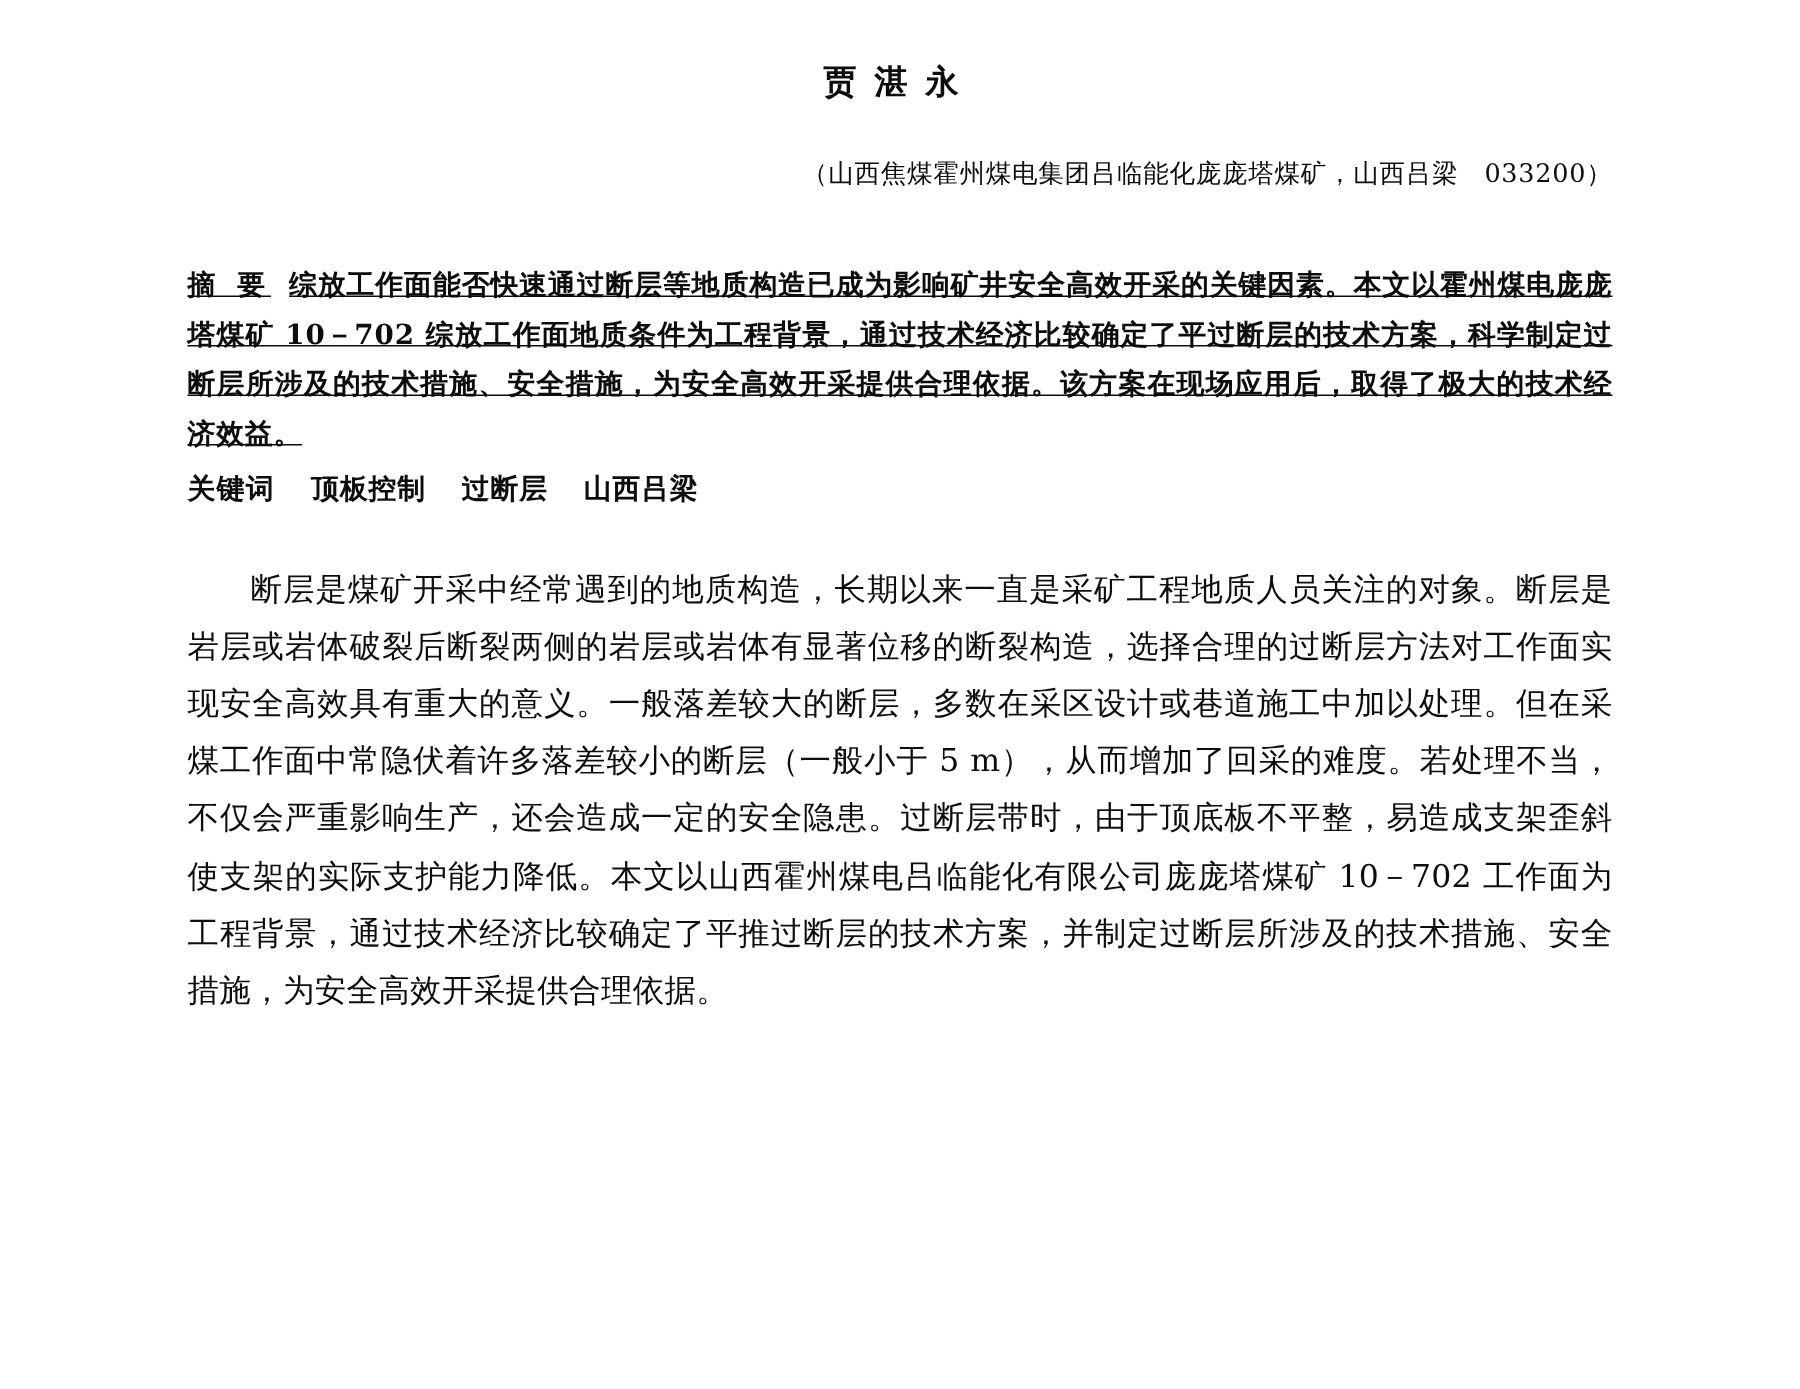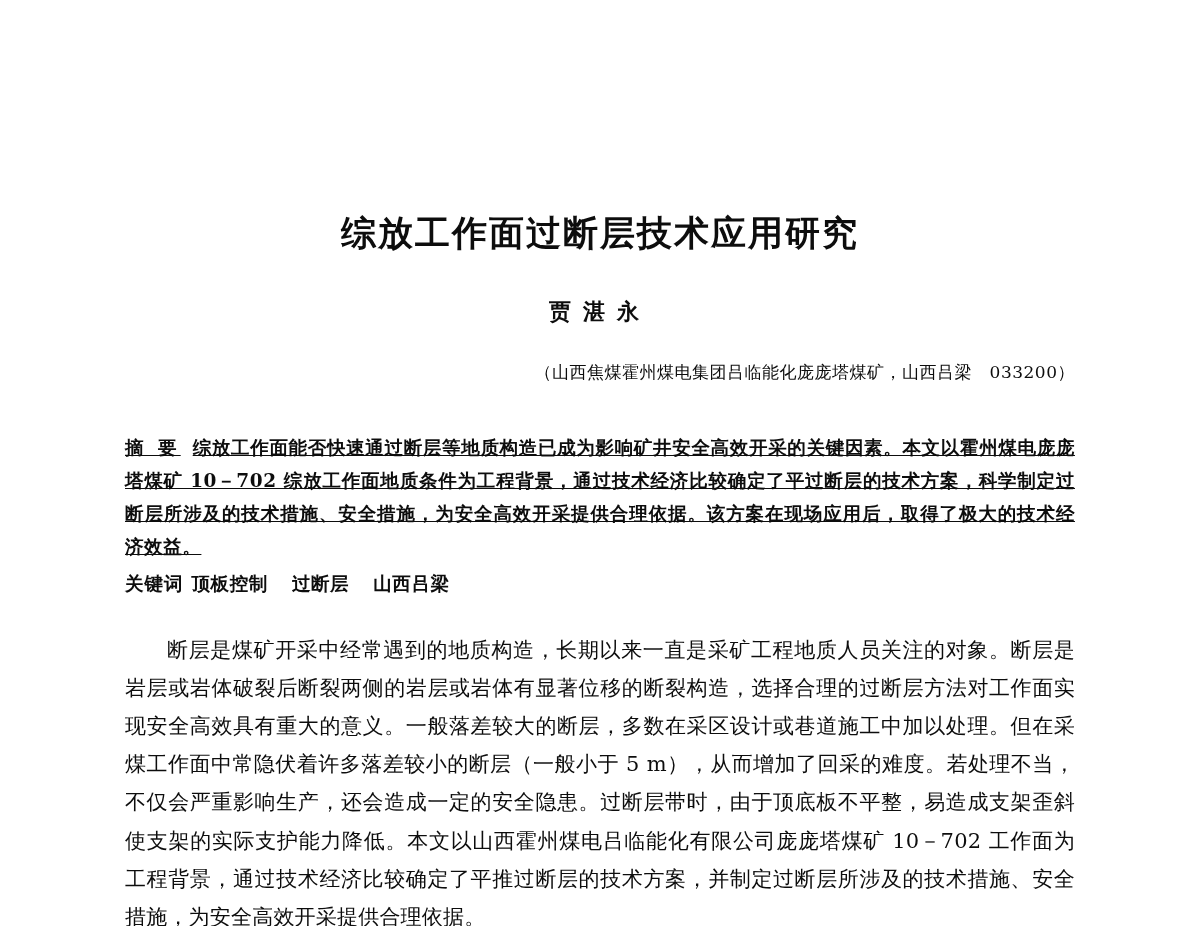--- a/index.html
+++ b/index.html
@@ -50,21 +50,21 @@
     text-decoration: underline;
   }
   .lbl {
     font-weight: bold;
     letter-spacing: 4px;
     margin-right: 12px;
   }
   .lbl-kw {
     font-weight: bold;
     letter-spacing: 1px;
-    margin-right: 8px;
+    margin-right: 24px;
   }
   .abstract-text {
     font-weight: bold;
     letter-spacing: 0.6px;
   }
   .keywords {
     margin-top: 4px;
     font-size: 18.5px;
     line-height: 1.78;
   }
@@ -80,21 +80,20 @@
     text-align: justify;
     text-indent: 42px;
     letter-spacing: 0.2px;
   }
 </style>
 </head>
 <body>
 
 <div class="page">
 
-  <h1 class="title">综放工作面过断层技术应用研究</h1>
 
   <div class="authors">贾湛永</div>
 
   <div class="affiliation">（山西焦煤霍州煤电集团吕临能化庞庞塔煤矿，山西吕梁　033200）</div>
 
   <div class="abstract-block">
     <span class="lbl">摘 要</span><span class="abstract-text">综放工作面能否快速通过断层等地质构造已成为影响矿井安全高效开采的关键因素。本文以霍州煤电庞庞塔煤矿 10－702 综放工作面地质条件为工程背景，通过技术经济比较确定了平过断层的技术方案，科学制定过断层所涉及的技术措施、安全措施，为安全高效开采提供合理依据。该方案在现场应用后，取得了极大的技术经济效益。</span>
   </div>
 
   <div class="keywords">

